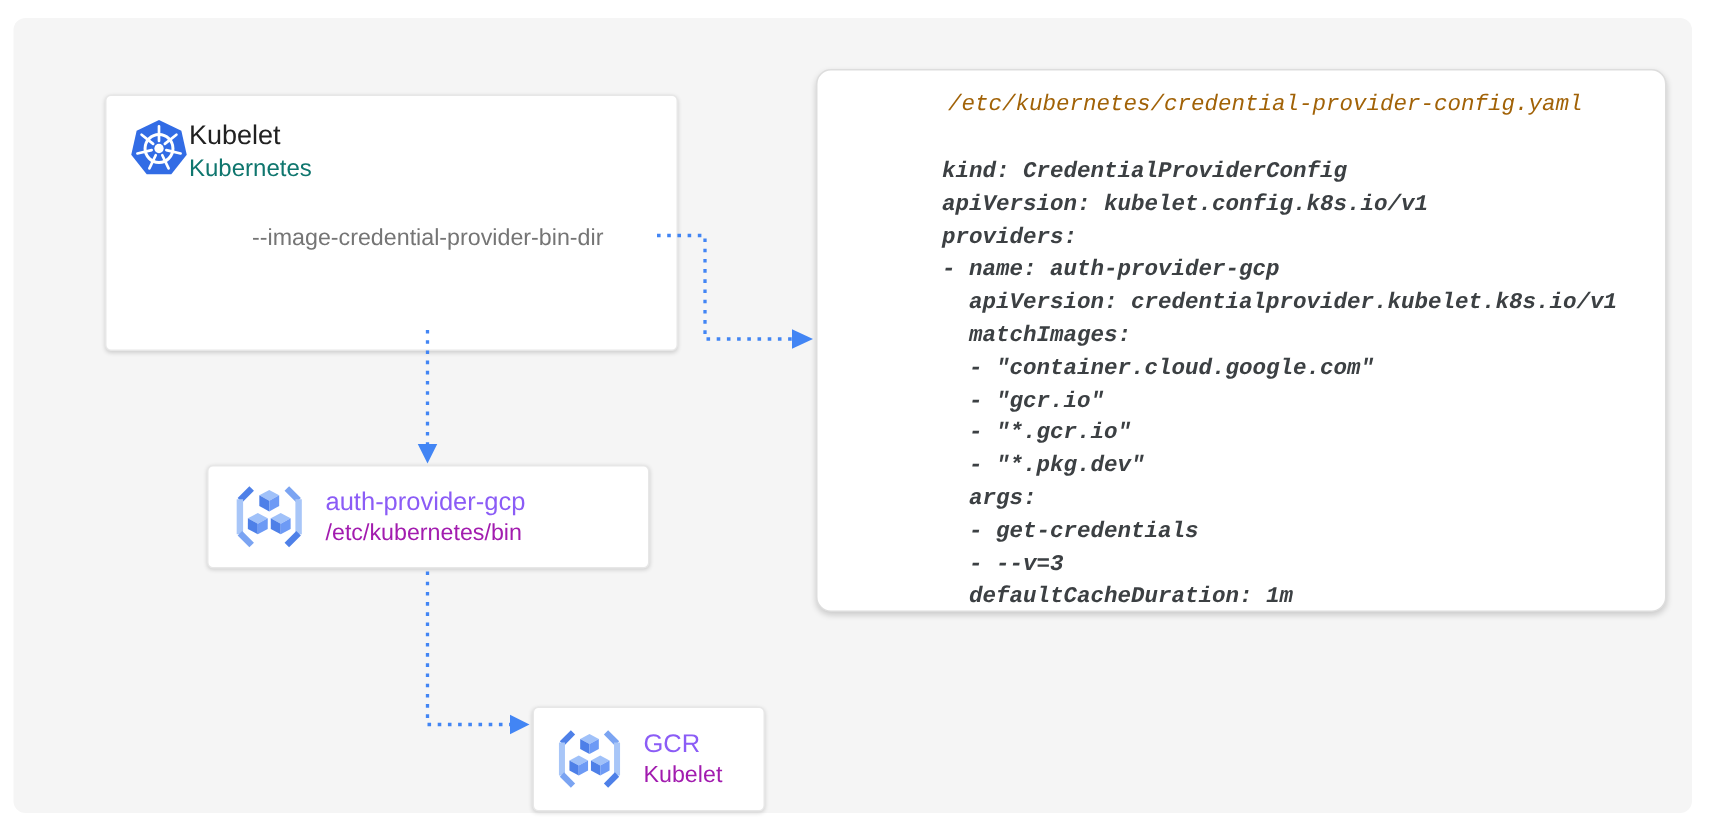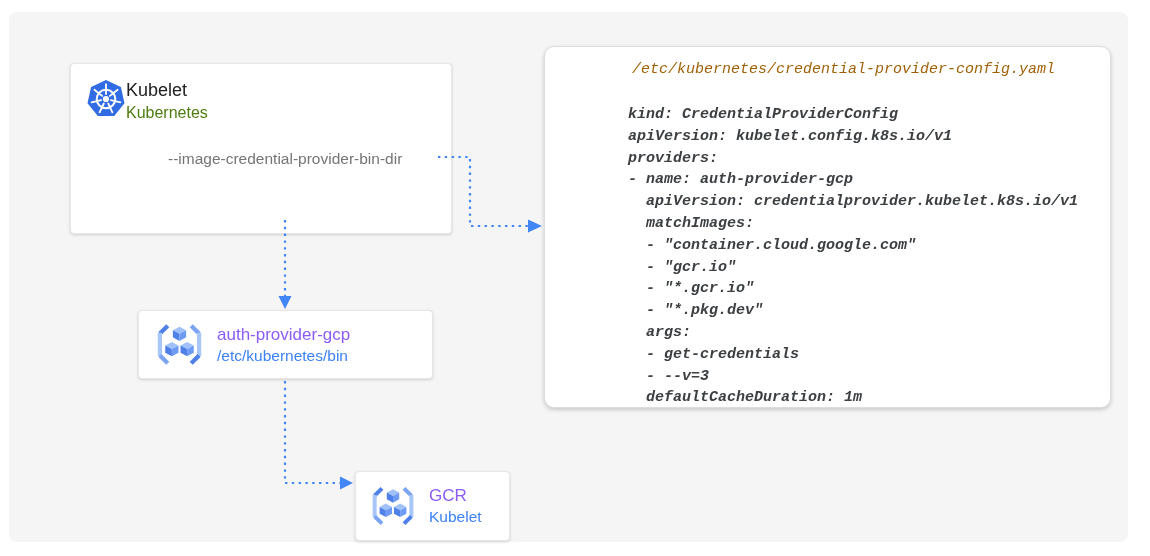--- a/index.html
+++ b/index.html
@@ -18,30 +18,30 @@
     position:absolute;background:#ffffff;
     border:1px solid #e7e7e7;border-radius:4px;
     box-shadow:0 1px 3px rgba(0,0,0,0.16);
     box-sizing:border-box;
   }
   .card-kubelet{left:70px;top:63px;width:382px;height:171px;padding:15px;}
   .kubelet-row{display:flex;align-items:flex-start;}
   .kubelet-icon{width:40px;height:40px;flex:0 0 40px;}
   .kubelet-text{}
   .card-title{font-size:18px;line-height:23px;color:#212121;}
-  .card-subtitle{font-size:16px;line-height:21px;color:#4d7c0f;}
+  .card-subtitle{font-size:16px;line-height:21px;color:#0f766e;}
   .kubelet-flags{margin-left:82px;margin-top:24px;}
   .flag-line{font-size:15.5px;line-height:23px;color:#757575;white-space:nowrap;}
   .card-auth{left:138px;top:310px;width:295px;height:69px;display:flex;align-items:center;padding:0 0 0 14px;}
   .card-gcr{left:355px;top:471px;width:155px;height:70px;display:flex;align-items:center;padding:0 0 0 12px;}
   .gcr-icon{width:53px;height:47px;flex:0 0 53px;}
   .gcr-icon-sm{width:50px;height:44px;flex:0 0 50px;}
   .node-text{margin-left:11px;}
   .node-title{font-size:17px;line-height:22px;color:#8b5cf6;white-space:nowrap;}
-  .node-subtitle{font-size:15.5px;line-height:20px;color:#3b82f6;white-space:nowrap;}
+  .node-subtitle{font-size:15.5px;line-height:20px;color:#a21caf;white-space:nowrap;}
   .code-panel{
     position:absolute;left:544px;top:46px;width:567px;height:362px;
     background:#ffffff;border:1px solid #dddddd;border-radius:10px;
     box-shadow:0 2px 4px rgba(0,0,0,0.18);
     box-sizing:border-box;
     padding:13px 10px 0 71px;
     font-family:"Liberation Mono","DejaVu Sans Mono",monospace;
     font-style:italic;
   }
   .code-filename{

